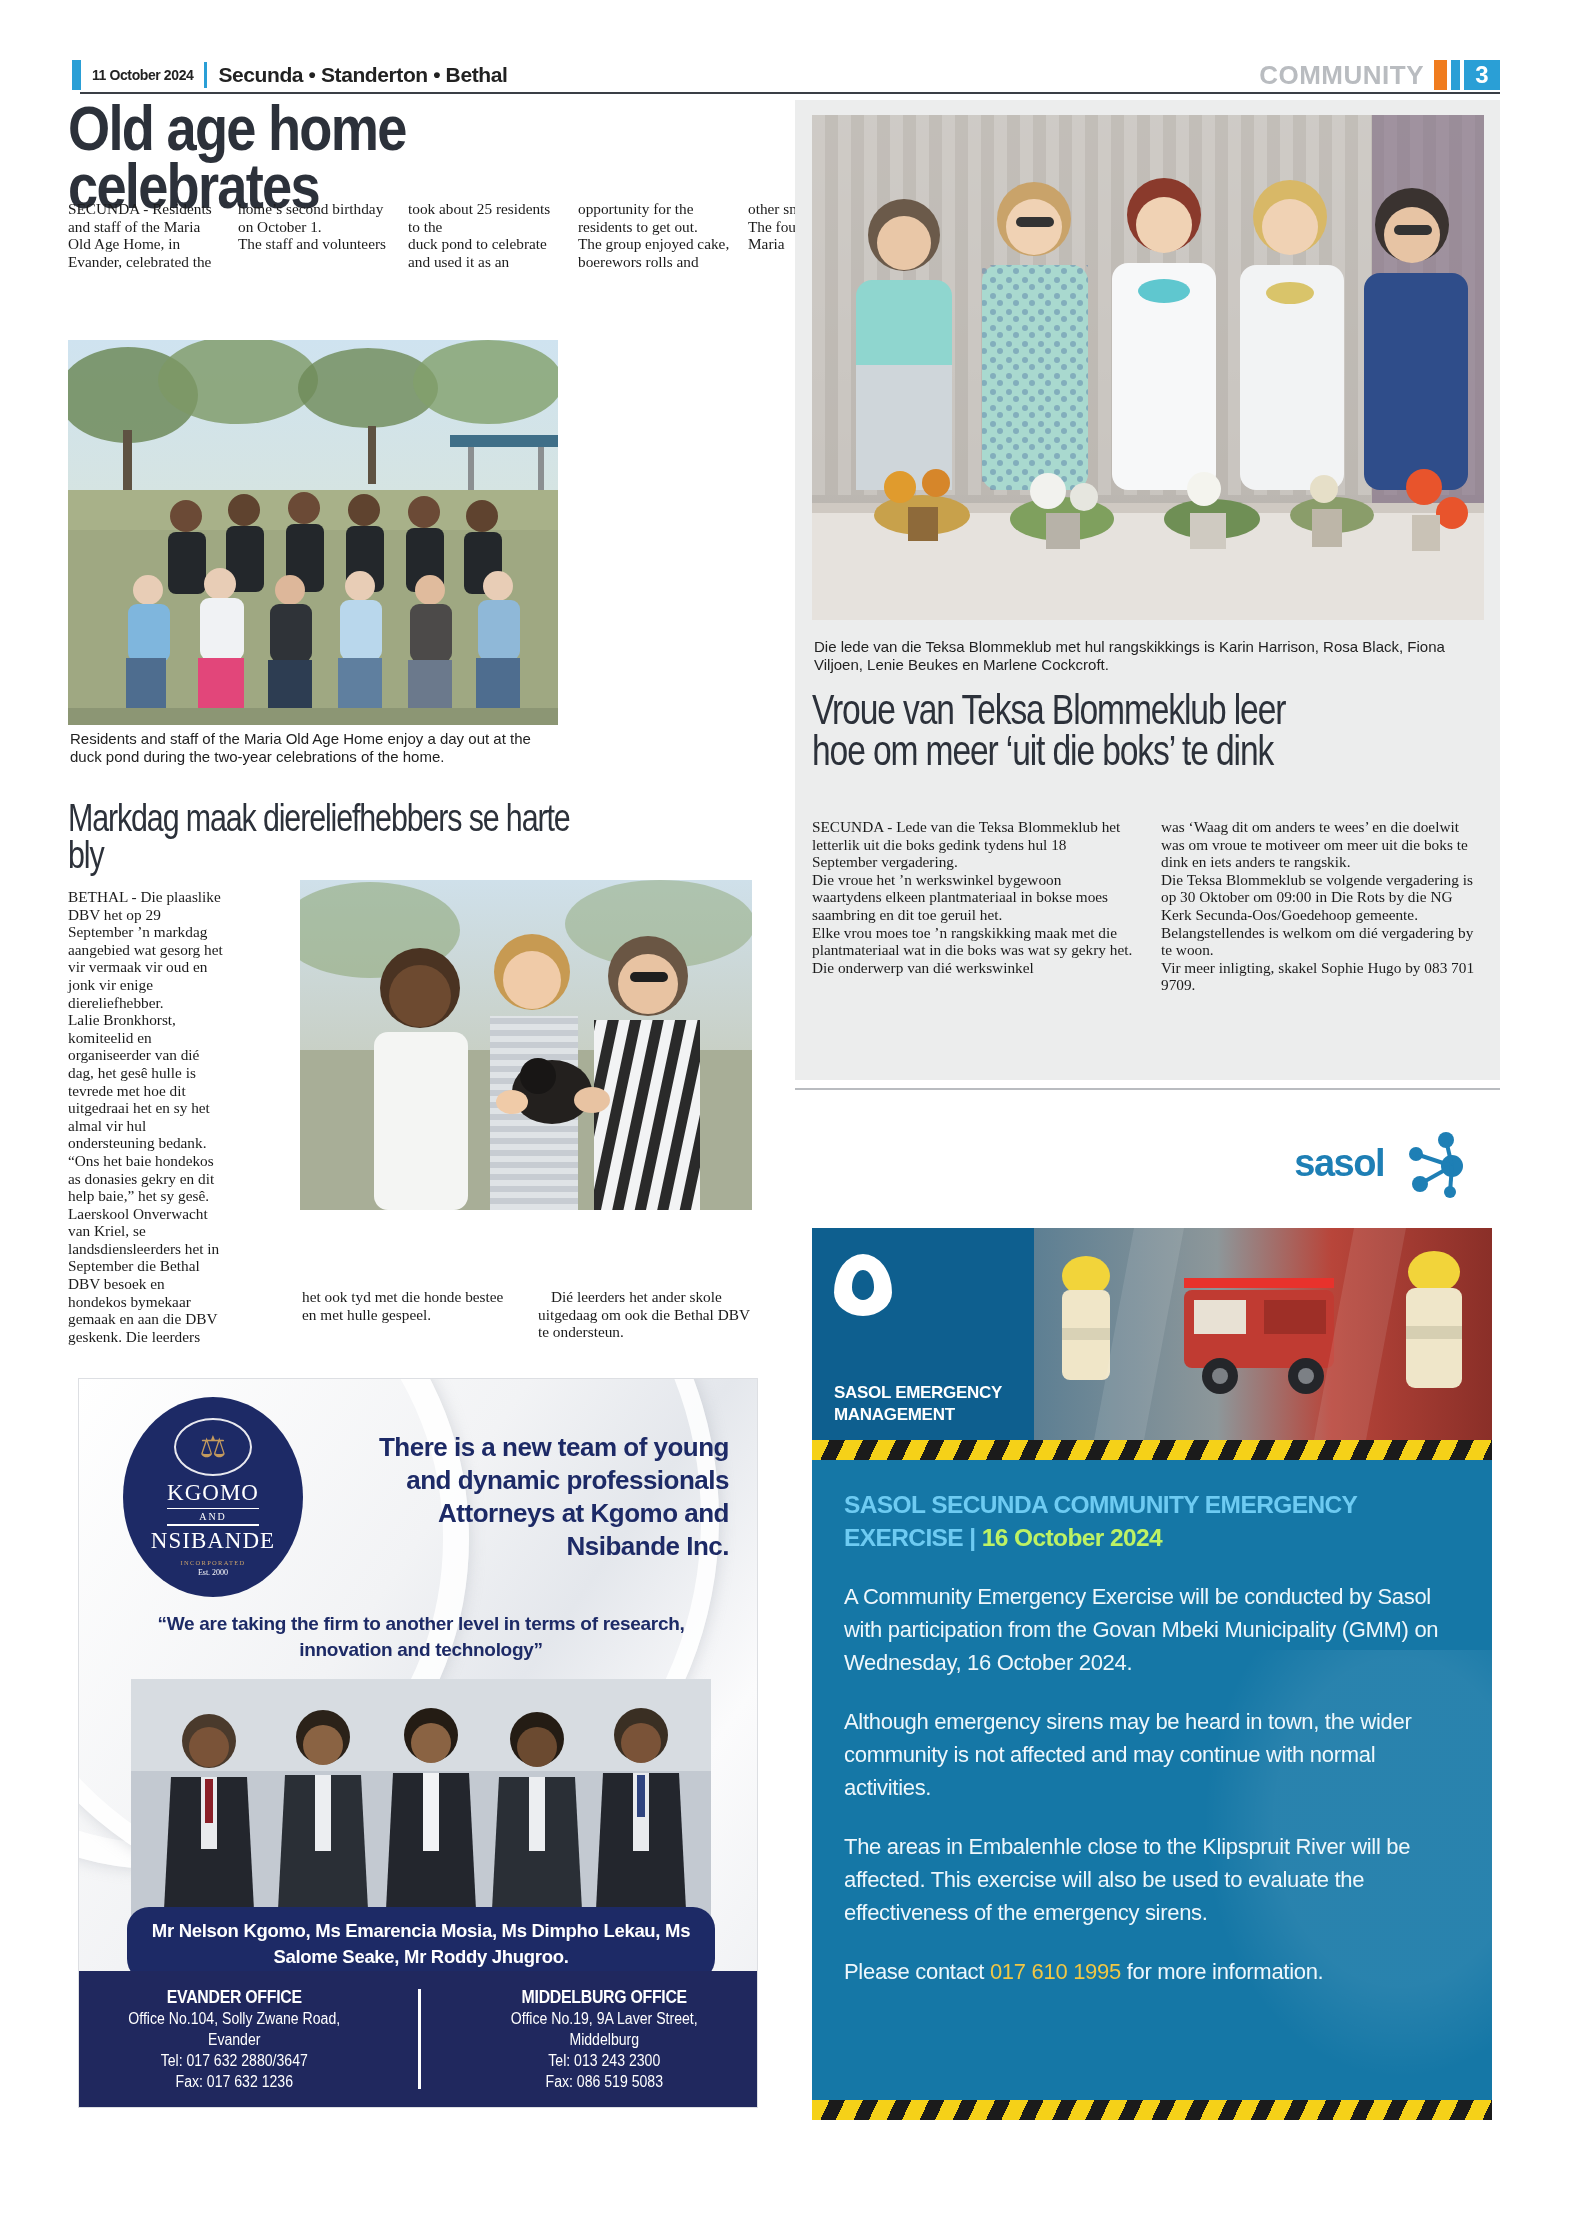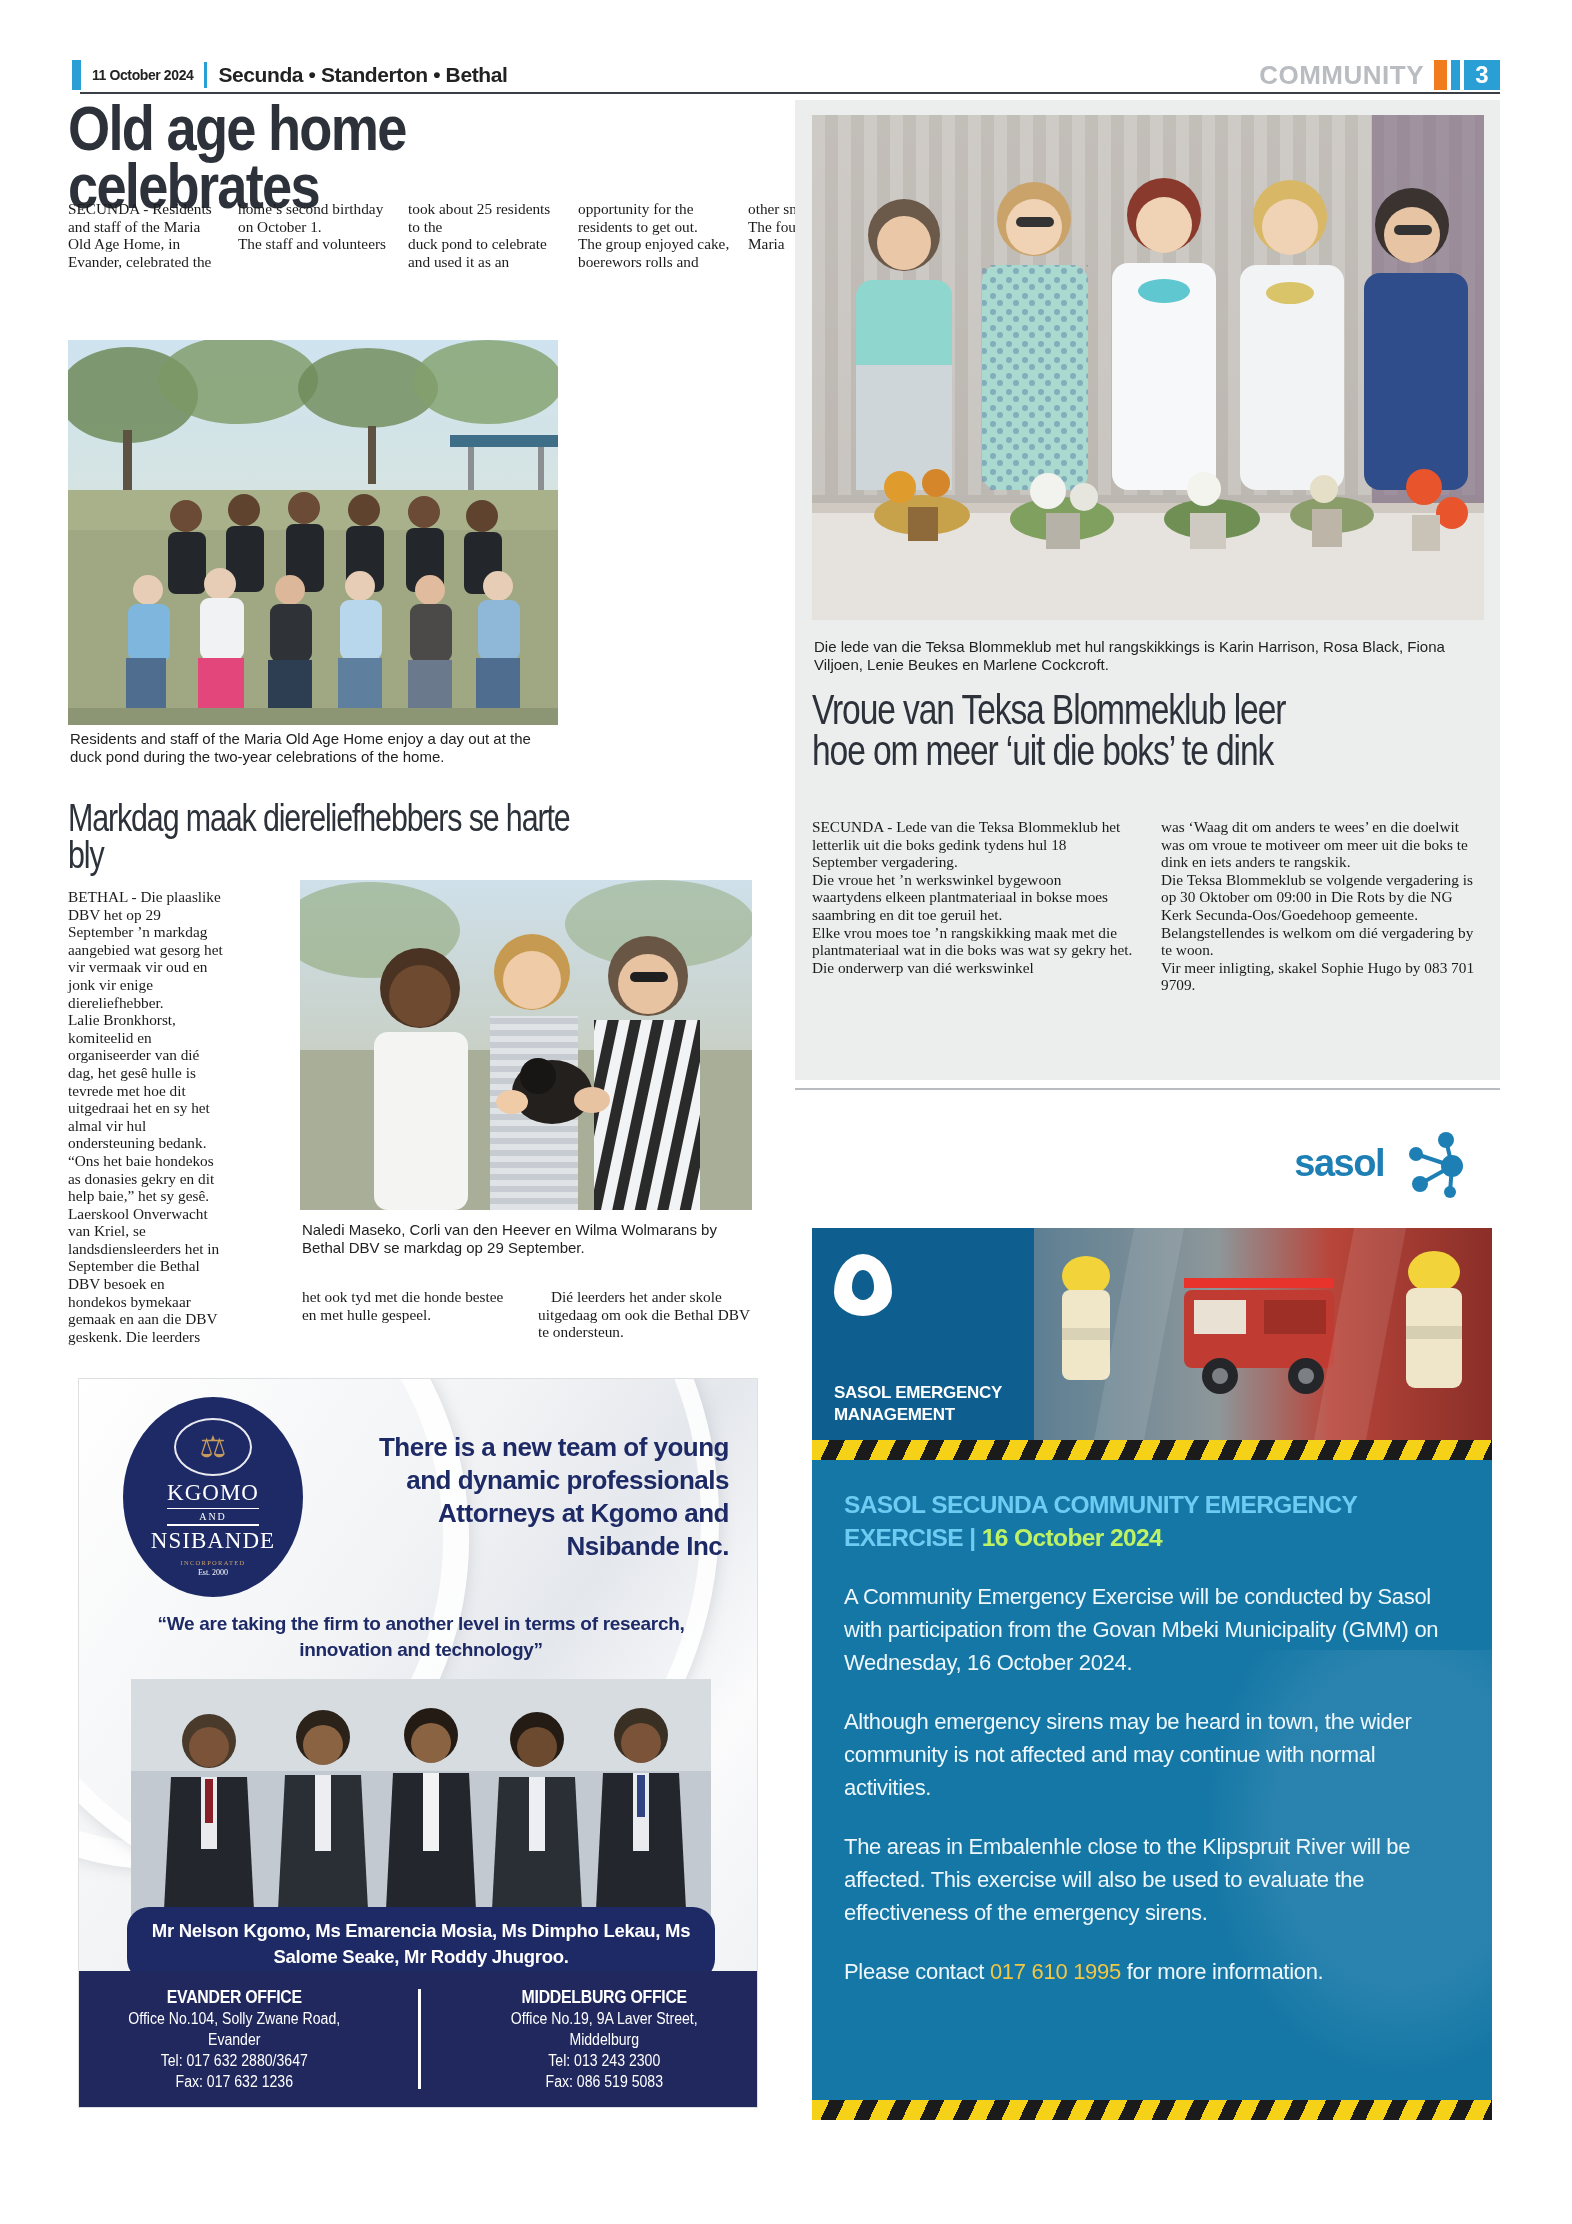--- a/index.html
+++ b/index.html
@@ -433,21 +433,20 @@
       </defs>
 
       <ellipse cx="252" cy="212" rx="40" ry="32" fill="#23201e"></ellipse>
       <circle cx="238" cy="196" r="18" fill="#181615"></circle>
 
       <ellipse cx="292" cy="220" rx="18" ry="13" fill="#e8c3a2"></ellipse>
       <ellipse cx="212" cy="222" rx="16" ry="12" fill="#f0cba8"></ellipse>
     </svg>
   </div>
 
-  <div class="caption" id="cap2">Naledi Maseko, Corli van den Heever en Wilma Wolmarans by Bethal DBV se markdag op 29 September.</div>
 
   <div id="art2-lower" class="body-col">
     <div>
       <p class="first" style="white-space:pre-line">het ook tyd met die honde bestee en met hulle gespeel.</p>
     </div>
     <div>
       <p style="white-space:pre-line">Dié leerders het ander skole uitgedaag om ook die Bethal DBV te ondersteun.</p>
     </div>
   </div>
 

